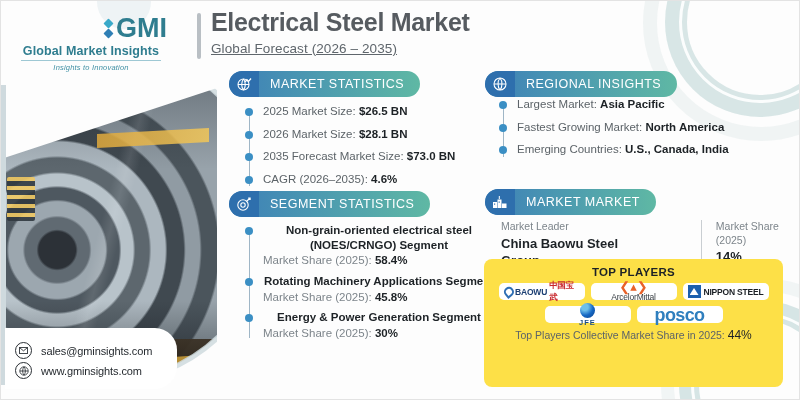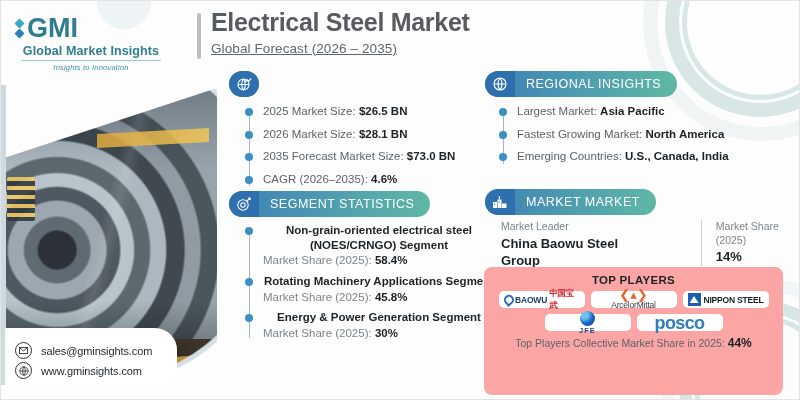--- a/index.html
+++ b/index.html
@@ -83,21 +83,21 @@
   .photo-ring-outline {
     position:absolute; left:-66px; top:-38px; width:338px; height:338px;
     border-radius:50%; border:5px solid #cfdade; opacity:.85;
   }
   .photo-edge-strip {
     position:absolute; left:0; top:0; width:5px; height:300px; background:#cfdade;
   }
 
   
   .logo { position:absolute; left:14px; top:14px; width:152px; }
-  .logo-row { display:flex; align-items:center; gap:3px; justify-content:flex-start; }
+  .logo-row { display:flex; align-items:center; gap:3px; justify-content:flex-end; }
   .logo-diamonds { display:flex; flex-direction:column; gap:1px; }
   .dmd { width:9px; height:9px; background:#3aa9c9; transform:rotate(45deg) scale(.8); border-radius:1px; }
   .dmd.b { background:#2f7fb5; }
   .logo-gmi { font-size:27px; font-weight:700; letter-spacing:0px; color:#2f7d8f; line-height:1; }
   .logo-name { text-align:center; font-size:12.5px; font-weight:700; color:#2f7d8f; margin-top:2px; letter-spacing:.1px; }
   .logo-rule { height:1px; background:#9ec8d4; margin:2px 6px 2px; }
   .logo-tag { text-align:center; font-size:7.5px; font-style:italic; color:#3e8fa3; letter-spacing:.2px; }
 
   
   .title-block { position:absolute; left:196px; top:8px; padding-left:14px; }
@@ -136,39 +136,39 @@
   .tl-line { position:absolute; left:3.5px; top:6px; bottom:8px; width:1.5px; background:#9fb6c6; }
   .tl-item { position:relative; padding-left:18px; margin-bottom:7px; }
   .tl-dot {
     position:absolute; left:0; top:4px; width:8px; height:8px; border-radius:50%;
     background:#3b8fc4;
   }
   .tl-text { font-size:11.5px; color:#5c6368; line-height:1.35; }
   .tl-text b { color:#1d2226; font-weight:700; }
 
   #tl-market   { left:244px; top:103px; width:230px; }
-  #tl-regional { left:498px; top:103px; width:280px; }
+  #tl-regional { left:498px; top:96px; width:280px; }
   #tl-segment  { left:244px; top:222px; width:250px; }
 
   .seg-title { font-size:11.5px; font-weight:700; color:#1d2226; line-height:1.28;text-align:center; }
   .seg-share { font-size:11.5px; color:#7d858b; line-height:1.35; margin-top:1px; }
   .seg-share b { color:#1d2226; font-weight:700; }
   #tl-segment .tl-item { margin-bottom:5px; }
 
   
   .leader-row { position:absolute; left:500px; top:219px; display:flex; align-items:flex-start; }
   .leader-col { padding-right:14px; }
   .leader-col.second { border-left:1px solid #c9ced2; padding-left:14px; padding-right:0;margin-left:48px; }
   .leader-k { font-size:10.5px; color:#7d858b; line-height:1.3; }
   .leader-v { font-size:13px; font-weight:700; color:#1d2226; line-height:1.35; margin-top:1px; }
 
   
   .players {
-    position:absolute; left:483px; top:266px; width:299px; height:128px;
-    background:#fca5a5; border-radius:8px; padding:7px 10px 6px;
+    position:absolute; left:483px; top:258px; width:299px; height:128px;
+    background:#fde047; border-radius:8px; padding:7px 10px 6px;
   }
   .players-title {
     text-align:center; font-size:11.5px; font-weight:700; color:#1d2226;
     letter-spacing:.3px; margin-bottom:5px;
   }
   .players-grid { display:flex; flex-wrap:wrap; gap:6px; justify-content:center; }
   .plogo {
     background:#ffffff; border-radius:5px; height:17px;
     display:flex; align-items:center; justify-content:center;
     flex:0 0 auto; padding:0 5px;
@@ -192,21 +192,21 @@
   .p-posco { font-size:18px; font-weight:700; color:#2f7fbe; letter-spacing:-.6px; line-height:1; }
   .p-jfe { text-align:center; line-height:1; }
   .p-jfe .orb {
     width:15px; height:15px; border-radius:50%; margin:0 auto 1px;
     background:radial-gradient(circle at 32% 28%, #6fc0ea 0 22%, #1668c4 55%, #0b3f86 100%);
   }
   .p-jfe .txt { font-size:7.5px; font-weight:700; color:#1b4c86; letter-spacing:1px; }
   .players-foot {
     text-align:center; font-size:10.5px; color:#5c6368; margin-top:5px; white-space:nowrap;
   }
-  .players-foot b { color:#1d2226; font-weight:700; font-size:12px; }
+  .players-foot b { color:#1d2226; font-weight:400; font-size:12px; }
 
   
   .contact {
     position:absolute; left:4px; bottom:10px; width:172px;
     background:#ffffff; border-radius:0 22px 22px 0;
     padding:11px 10px 7px 10px;
   }
   .c-row { display:flex; align-items:center; gap:9px; margin:3px 0; }
   .c-ico {
     width:17px; height:17px; border-radius:50%; border:1.2px solid #2a2f34;
@@ -258,20 +258,21 @@
   </div>
 
   <div class="badge" id="badge-market">
     <div class="badge-icon">
       <svg width="16" height="16" viewBox="0 0 16 16" fill="none" stroke="#ffffff" stroke-width="1.1">
         <circle cx="7.5" cy="8.5" r="5.5"></circle>
           <path d="M2 8.5h11M7.5 3c2.4 2.6 2.4 8.4 0 11M7.5 3c-2.4 2.6-2.4 8.4 0 11"></path>
         <path d="M9 6l2-2.2 1.6 1.6L15 2.5" stroke-width="1.3"></path>
       </svg>
     </div>
+    <div class="badge-label">MARKET STATISTICS</div>
   </div>
 
   <div class="badge" id="badge-regional">
     <div class="badge-icon">
       <svg width="16" height="16" viewBox="0 0 16 16" fill="none" stroke="#ffffff" stroke-width="1.1">
         <circle cx="8" cy="8" r="6"></circle>
           <path d="M2 8h12M8 2c2.6 3 2.6 9 0 12M8 2C5.4 5 5.4 11 8 14"></path>
       </svg>
     </div>
     <div class="badge-label">REGIONAL INSIGHTS</div>

